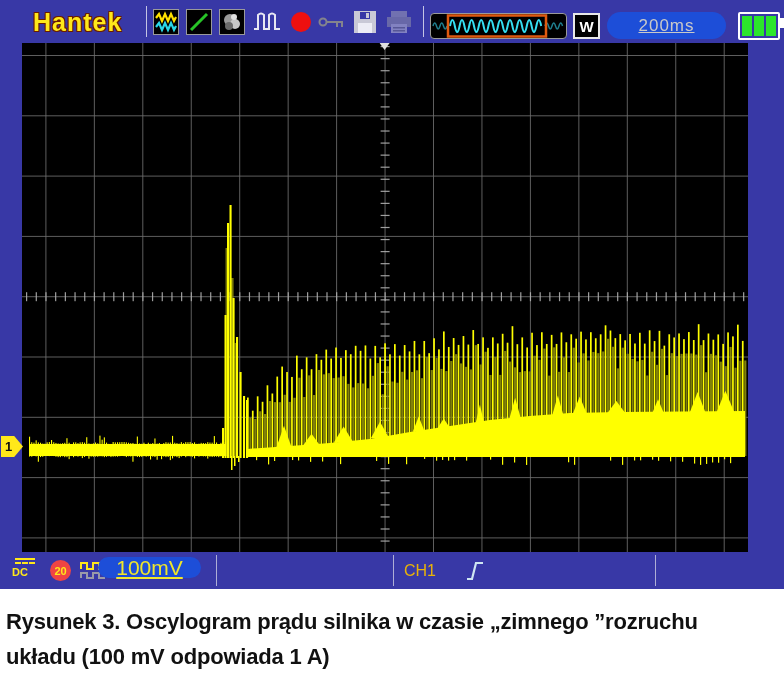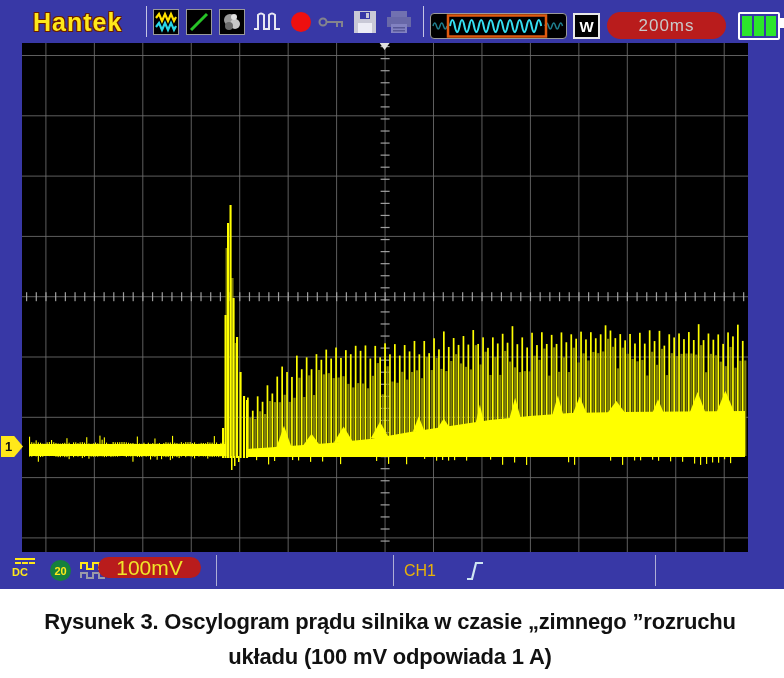--- a/index.html
+++ b/index.html
@@ -12,51 +12,51 @@
   .topbar{position:absolute;left:0;top:0;width:784px;height:43px;border-radius:9px;}
   .logo{position:absolute;left:33px;top:8px;font-size:25px;font-weight:bold;color:#ffe81a;letter-spacing:1px;
         text-shadow:1px 1px 0 #6b1d00,-1px 1px 0 #6b1d00,1px -1px 0 #6b1d00,-1px -1px 0 #6b1d00;}
   .vsep{position:absolute;top:6px;height:31px;width:1px;background:#c4c4e4;}
   .iconrow{position:absolute;left:153px;top:8px;height:28px;display:flex;align-items:center;gap:7px;}
   .ibox{width:26px;height:26px;background:#000;border:1px solid #9a9a9a;display:flex;align-items:center;justify-content:center;box-sizing:border-box;}
   .rec{width:20px;height:20px;border-radius:50%;background:#ee1010;}
   .hpos{position:absolute;left:430px;top:13px;width:137px;height:26px;background:#000;border:1px solid #9a9a9a;border-radius:4px;box-sizing:border-box;}
   .wbtn{position:absolute;left:573px;top:13px;width:27px;height:26px;background:#000;border:2px solid #e8e8e8;box-sizing:border-box;
         color:#ffffff;font-weight:bold;font-size:15px;display:flex;align-items:center;justify-content:center;}
-  .pill{background:#b91c1c;border-radius:14px;display:flex;align-items:center;justify-content:center;}
+  .pill{background:#1d4ed8;border-radius:14px;display:flex;align-items:center;justify-content:center;text-decoration:underline;}
   .tbpill{position:absolute;left:607px;top:12px;width:119px;height:27px;color:#c9c9c9;font-size:17px;letter-spacing:1px;}
   .bat{position:absolute;left:738px;top:12px;width:34px;height:20px;border:2px solid #ffffff;border-radius:2px;display:flex;gap:2px;padding:2px;box-sizing:content-box;}
   .bat .bar{flex:1;background:#2ce62c;}
   .bat::after{content:"";position:absolute;right:-6px;top:4px;width:4px;height:10px;background:#ffffff;}
 
   
   .screen{position:absolute;left:22px;top:43px;width:726px;height:509px;background:#000;}
   .screen svg{position:absolute;left:0;top:0;}
   .chmark{position:absolute;left:1px;top:436px;width:22px;height:21px;background:#ffe81a;
           clip-path:polygon(0 0,60% 0,100% 50%,60% 100%,0 100%);
           color:#101010;font-weight:bold;font-size:13px;display:flex;align-items:center;justify-content:flex-start;padding-left:4px;box-sizing:border-box;}
 
   
   .bottombar{position:absolute;left:0;top:552px;width:784px;height:37px;}
   .dc{position:absolute;left:12px;top:6px;width:26px;color:#ffe81a;font-weight:bold;font-size:11px;text-align:left;line-height:1;}
   .dc .l1{height:2px;background:#ffe81a;margin:0 3px 2px;}
   .dc .l2{border-top:2px dashed #ffe81a;margin:0 3px 3px;}
-  .bw{position:absolute;left:50px;top:8px;width:21px;height:21px;border-radius:50%;background:#15803d;
+  .bw{position:absolute;left:50px;top:8px;width:21px;height:21px;border-radius:50%;background:#ef4444;
       color:#ffe81a;font-size:11px;font-weight:bold;display:flex;align-items:center;justify-content:center;}
   .probe{position:absolute;left:80px;top:8px;}
   .vpill{position:absolute;left:98px;top:5px;width:103px;height:21px;color:#f0e62a;font-size:21px;}
   .trgpill{position:absolute;left:489px;top:5px;width:100px;height:27px;color:#f0e62a;font-size:17px;}
   .ch1{position:absolute;left:404px;top:10px;color:#eab308;font-size:16px;}
   .edge{position:absolute;left:465px;top:7px;}
   .vsep2{position:absolute;top:3px;height:31px;width:1px;background:#aeaed6;}
 
   
   .cap{position:absolute;left:0;top:589px;width:784px;padding:16px 10px 0 6px;box-sizing:border-box;
        font-size:22px;font-weight:bold;color:#111;line-height:1.58;letter-spacing:-0.2px;}
-  .cap span{display:block;text-align:center;}
+  .cap span{display:block;}
 </style>
 </head>
 <body>
 
 <div class="page">
   <div class="scope">
 
     <div class="topbar">
       <span class="logo">Hantek</span>
       <div class="vsep" style="left:146px"></div>

